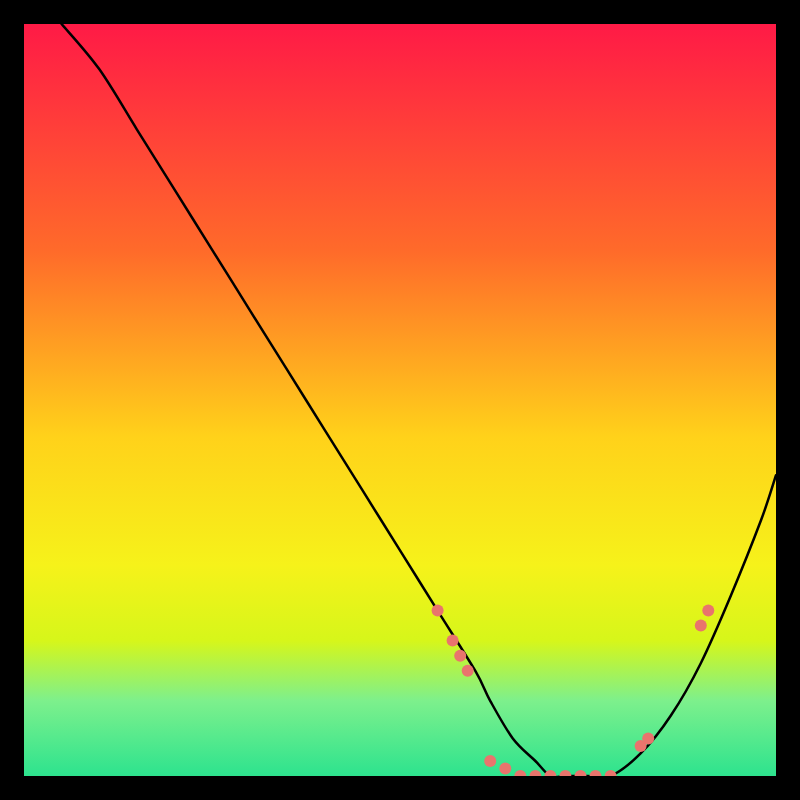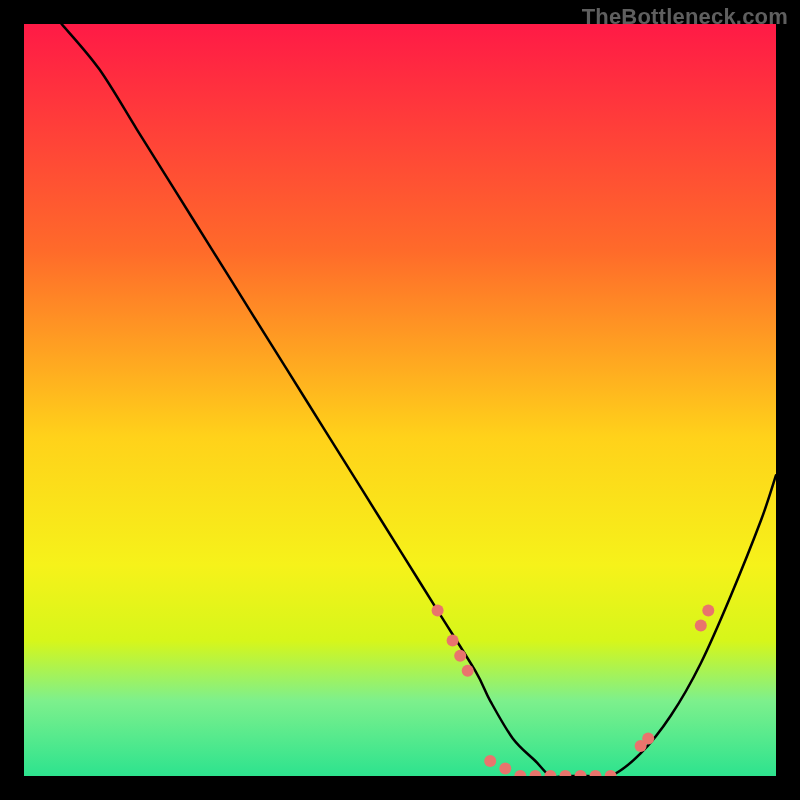--- a/index.html
+++ b/index.html
@@ -38,21 +38,20 @@
   .plot-area svg {
     display: block;
     width: 752px;
     height: 752px;
   }
 </style>
 </head>
 <body>
 
 <div class="frame">
-  <div class="watermark">TheBottleneck.com</div>
 
   <div class="plot-area">
     <svg id="chart-svg" viewBox="0 0 752 752" preserveAspectRatio="none">
       <defs>
         <linearGradient id="bg-grad" x1="0" y1="0" x2="0" y2="1">
             <stop offset="0%" stop-color="#ff1a46"></stop>
             <stop offset="30%" stop-color="#ff6a2a"></stop>
             <stop offset="55.00000000000001%" stop-color="#ffd21a"></stop>
             <stop offset="72%" stop-color="#f6f21a"></stop>
             <stop offset="82%" stop-color="#d6f61a"></stop>

